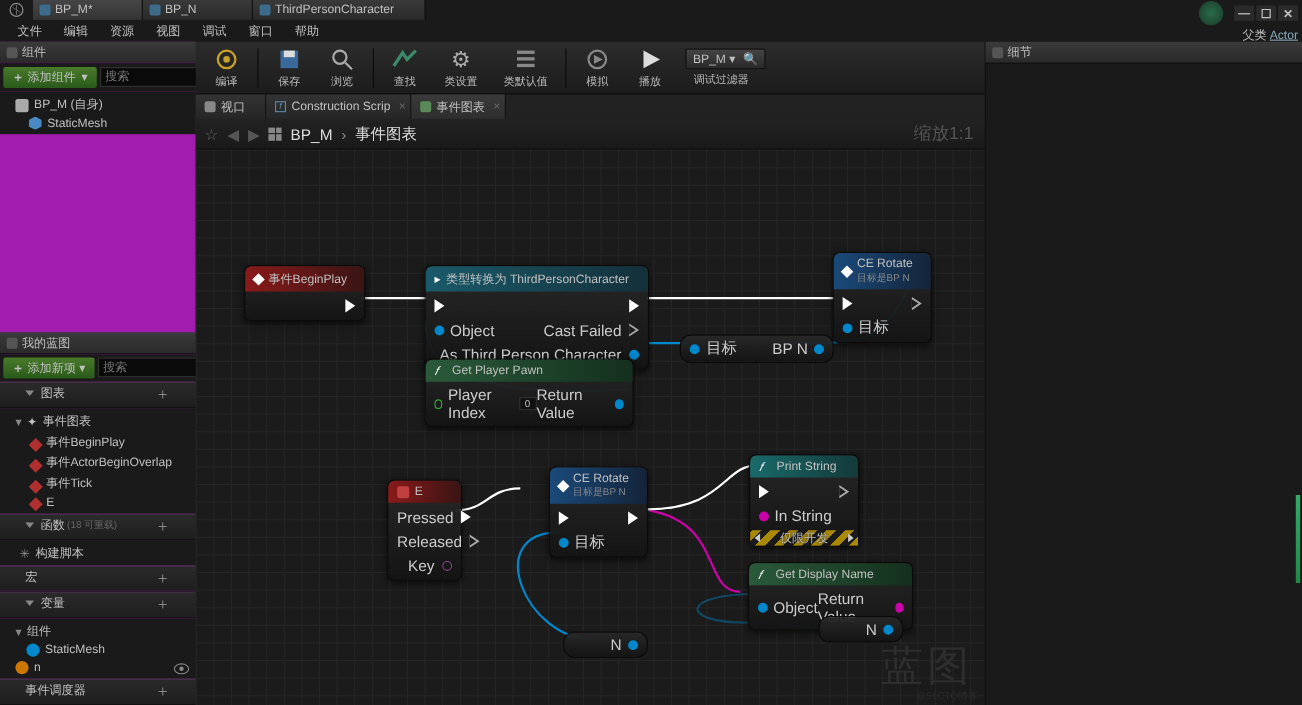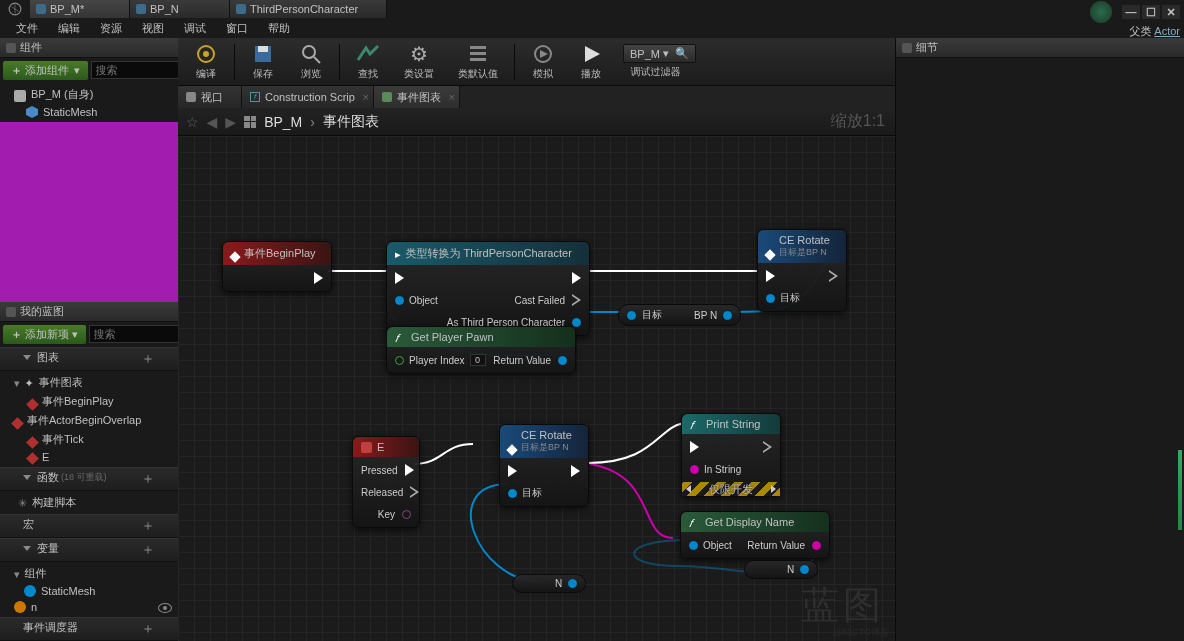--- a/index.html
+++ b/index.html
@@ -61,41 +61,41 @@
 .crumb .grid-ic{width:12px;height:12px;display:grid;grid-template-columns:1fr 1fr;gap:1px}
 .crumb .grid-ic span{background:#888}
 .crumb-txt{font-size:14px;color:#ddd}
 .crumb-sep{color:#888;font-size:14px}
 .zoom{position:absolute;right:10px;color:#555;font-size:16px}
 .graph{flex:1;position:relative;background:#1b1b1b;background-image:linear-gradient(#252525 1px,transparent 1px),linear-gradient(90deg,#252525 1px,transparent 1px);background-size:16px 16px;overflow:hidden}
 .watermark{position:absolute;right:10px;bottom:10px;font-size:38px;color:#2e2e2e;font-weight:300;letter-spacing:4px}
 .credit{position:absolute;right:6px;bottom:2px;font-size:9px;color:#2a2a2a}
 
 .node{position:absolute;border-radius:6px;box-shadow:0 2px 6px rgba(0,0,0,.6);background:linear-gradient(180deg,rgba(40,40,40,.96),rgba(20,20,20,.96));border:1px solid #0a0a0a}
-.node-head{padding:4px 8px;display:flex;align-items:flex-end;gap:5px;border-radius:6px 6px 0 0;font-size:11px}
+.node-head{padding:4px 8px;display:flex;align-items:center;gap:5px;border-radius:6px 6px 0 0;font-size:11px}
 .node-head.red{background:linear-gradient(90deg,#8a1a1a,#3a1414)}
 .node-head.teal{background:linear-gradient(90deg,#1a5a6a,#14303a)}
 .node-head.blue{background:linear-gradient(90deg,#1a4a7a,#14243a)}
 .node-head.green{background:linear-gradient(90deg,#2a5a3a,#14301e)}
 .node-head.teal2{background:linear-gradient(90deg,#1a6a6a,#143a3a)}
 .node-sub{font-size:9px;color:#888;display:block}
 .node-body{padding:4px 8px;display:flex;flex-direction:column;gap:4px}
 .node-row{display:flex;justify-content:space-between;align-items:center;min-height:18px}
 .pin-l{display:flex;align-items:center;gap:5px}
 .pin-r{display:flex;align-items:center;gap:7px}
 .exec-pin{width:0;height:0;border-top:6px solid transparent;border-bottom:6px solid transparent;border-left:9px solid #fff}
 .exec-pin.hollow{border-left-color:transparent;position:relative}
 .exec-pin.hollow::before{content:"";position:absolute;left:-9px;top:-6px;width:0;height:0;border-top:6px solid transparent;border-bottom:6px solid transparent;border-left:9px solid #aaa}
 .exec-pin.hollow::after{content:"";position:absolute;left:-9px;top:-4px;width:0;height:0;border-top:4px solid transparent;border-bottom:4px solid transparent;border-left:6px solid #1c1c1c}
 .data-pin{width:9px;height:9px;border-radius:5px;border:1px solid #0088cc}
 .data-pin.filled{background:#0088cc}
 .data-pin.magenta{border-color:#cc00aa}
 .data-pin.magenta.filled{background:#cc00aa}
 .data-pin.green{border-color:#33aa33}
-.pin-lbl{font-size:10px;color:#ccc}
+.pin-lbl{font-size:14px;color:#ccc}
 .intbox{background:#111;border:1px solid #333;padding:0 4px;font-size:9px;min-width:16px;text-align:center}
 .reroute{position:absolute;background:linear-gradient(180deg,rgba(40,40,40,.96),rgba(20,20,20,.96));border:1px solid #0a0a0a;border-radius:10px;padding:3px 8px;display:flex;align-items:center;gap:6px}
 .head-ic{width:11px;height:11px}
 .head-ic.diamond{background:#fff;transform:rotate(45deg);width:8px;height:8px}
 .head-ic.fn{font-style:italic;color:#fff;font-size:11px}
 .head-ic.key{background:#c04040;border-radius:2px}
 .dev-stripe{height:14px;background:repeating-linear-gradient(-45deg,#aa8800,#aa8800 6px,#1a1a1a 6px,#1a1a1a 12px);display:flex;align-items:center;justify-content:center;font-size:9px;color:#eee;text-shadow:0 0 2px #000;position:relative}
 .dev-stripe::before,.dev-stripe::after{content:"";position:absolute;top:3px;width:0;height:0;border-top:4px solid transparent;border-bottom:4px solid transparent}
 .dev-stripe::before{left:4px;border-right:5px solid #ccc}
 .dev-stripe::after{right:4px;border-left:5px solid #ccc}
@@ -203,21 +203,21 @@
     <div class="tree">
       <div class="tree-item">
           <span style="color:#888">▾</span>
           <span>✦</span>
           <span>事件图表</span>
         </div>
       <div class="tree-item" style="padding-left:28px">
           <span class="ti-icon evt"></span>
           <span>事件BeginPlay</span>
         </div>
-      <div class="tree-item" style="padding-left:13px">
+      <div class="tree-item" style="padding-left:28px">
           <span class="ti-icon evt"></span>
           <span>事件ActorBeginOverlap</span>
         </div>
       <div class="tree-item" style="padding-left:28px">
           <span class="ti-icon evt"></span>
           <span>事件Tick</span>
         </div>
       <div class="tree-item" style="padding-left:28px">
           <span class="ti-icon evt"></span>
           <span>E</span>

